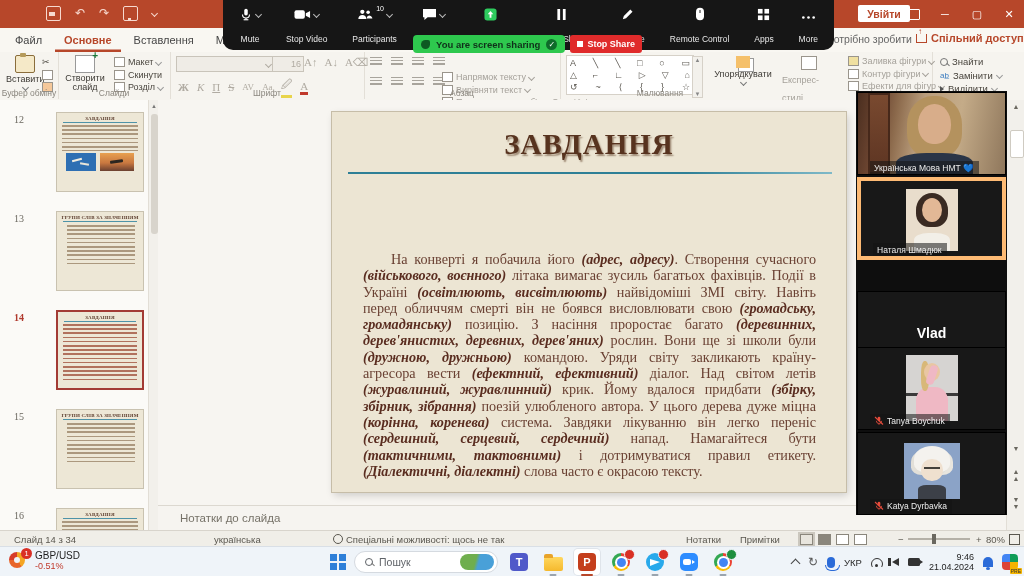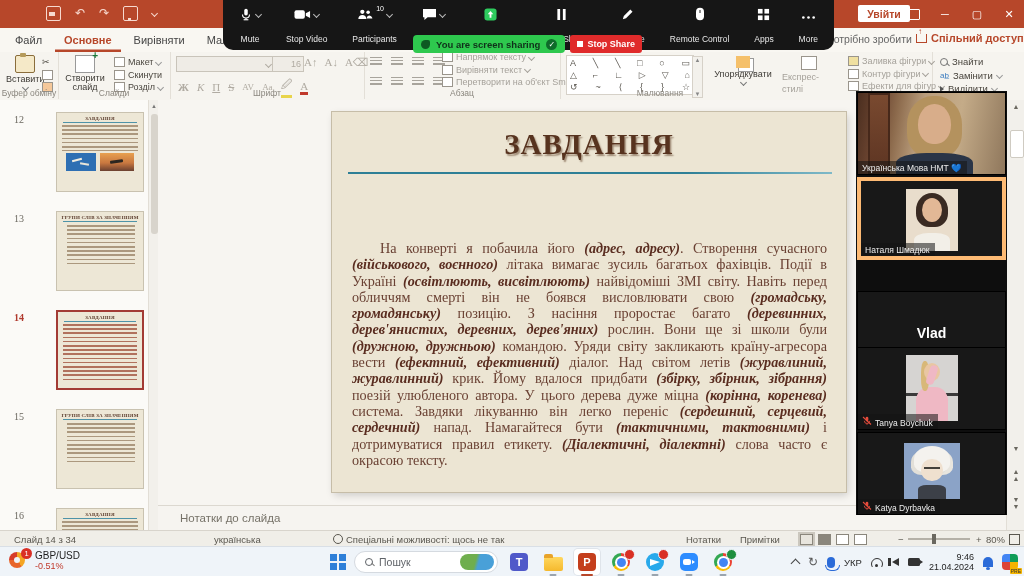--- a/index.html
+++ b/index.html
@@ -93,21 +93,21 @@
   #slide{position:absolute;left:174px;top:12px;width:514px;height:380px;background:#ECE5D3;
     box-shadow:0 0 0 1px #c6bda8,2px 3px 8px rgba(0,0,0,.18);}
   #slide-title{margin:0;position:absolute;left:0;right:0;top:16px;text-align:center;
     font-family:"Liberation Serif",serif;font-size:29px;font-weight:bold;color:#57331f;
     letter-spacing:1px;text-shadow:1.5px 2px 1.5px rgba(70,35,10,.45);}
   #slide-rule{position:absolute;left:16px;right:14px;top:60px;height:2px;
     background:linear-gradient(90deg,#2e7f96 0 70%,#7fb9c8 100%);}
   #slide-sub{margin:0;position:absolute;left:17px;right:16px;top:70px;
     font-family:"Liberation Serif",serif;font-size:19px;line-height:23px;font-weight:bold;color:#8a2a1e;
     text-align:justify;text-indent:30px;}
-  #slide-body{margin:4px;position:absolute;left:16px;right:15px;top:124px;
+  #slide-body{margin:15px;position:absolute;left:16px;right:15px;top:124px;
     font-family:"Liberation Serif",serif;font-size:14.2px;line-height:16.3px;color:#6a4133;
     text-align:justify;text-indent:28px;}
   #slide-body .opt{font-weight:bold;font-style:italic;color:#5a2d20;}
   
   #vscroll{left:1006px;top:100px;width:18px;height:430px;background:#F2F0EB;border-left:1px solid #E2DED6;}
   .vs-item{width:18px;text-align:center;font-size:7px;color:#6a675f;position:absolute;left:0;}
   #vs-thumb{position:absolute;left:3px;top:30px;width:12px;height:26px;background:#fff;border:1px solid #CFCBC2;border-radius:2px;}
   
   #notesbar{left:158px;top:505px;width:848px;height:25px;background:#F6F4F0;border-top:1px solid #DCD8D0;}
   #notes-text{position:absolute;left:22px;top:6px;font-size:11.5px;color:#767268;}
@@ -118,21 +118,21 @@
   .view-ic{display:inline-block;width:11px;height:9px;border:1px solid #8a867c;background:#fff;margin-right:5px;vertical-align:-1px;}
   .view-ic.active{outline:2px solid #cbc7be;background:#e8e5dd;}
   .view-grid{background:linear-gradient(#fff,#fff) padding-box,#8a867c;background-image:repeating-linear-gradient(90deg,#8a867c 0 1px,transparent 1px 5px),repeating-linear-gradient(180deg,#8a867c 0 1px,transparent 1px 4px);}
   #zoomtrack{position:absolute;top:7px;left:908px;width:62px;height:1.5px;background:#b5b1a8;}
   #zoomhandle{position:absolute;top:-4px;left:24px;width:3.5px;height:10px;background:#6a675f;}
   .fit-ic{display:inline-block;width:9px;height:9px;border:1.2px solid #5a574f;position:relative;vertical-align:-1px;}
   
   #vpanel{left:856px;top:91px;width:151px;height:424px;background:#0e0e0e;z-index:60;}
   .ptile{position:absolute;left:1px;width:149px;height:83px;background:#181818;overflow:hidden;border:1px solid #000;box-sizing:border-box;}
   .ptile.active{border:4px solid #fdba74;}
-  .pname{position:absolute;left:0;bottom:0;display:flex;align-items:flex-end;gap:3px;
+  .pname{position:absolute;left:12px;bottom:0;display:flex;align-items:flex-start;gap:3px;
     background:rgba(20,20,20,.55);color:#ececec;font-size:8.5px;padding:1.5px 5px 1.5px 4px;max-width:140px;white-space:nowrap;}
   .bigname{position:absolute;inset:0;display:flex;align-items:center;justify-content:center;color:#fff;font-weight:bold;font-size:14px;}
   
   .art-video{position:absolute;inset:0;background:linear-gradient(100deg,#4a2e1f 0%,#6b4430 14%,#8c6a4c 26%,#b99d7c 42%,#c4ab88 66%,#8f775c 100%);}
   .av-door{position:absolute;left:7%;top:0;width:15%;height:100%;background:linear-gradient(180deg,#7a4a30,#5c3422);box-shadow:inset 0 0 0 2px #46281a;}
   .av-hair{position:absolute;left:33%;top:4%;width:38%;height:76%;border-radius:46% 46% 40% 40%;background:#b4925e;}
   .av-face{position:absolute;left:41%;top:13%;width:22%;height:50%;border-radius:50% 50% 46% 46%;background:#d8ad8a;}
   .av-torso{position:absolute;left:26%;bottom:-4%;width:52%;height:30%;border-radius:40% 40% 0 0;background:#2a3547;}
   .ph{position:absolute;left:50%;top:8px;transform:translateX(-50%);width:52px;height:62px;background:#e9ddcc;}
   .ph-hair{position:absolute;left:10px;top:4px;width:32px;height:34px;border-radius:50% 50% 40% 40%;background:#3a2a22;}
@@ -220,21 +220,21 @@
       </div>
     <div class="abs winctl" style="right:64px">─</div>
     <div class="abs winctl" style="right:32px">▢</div>
     <div class="abs winctl" style="right:0">✕</div>
   </div>
 
   <div class="abs" id="tabsrow">
     <div id="tabs">
         <div class="tab">Файл</div>
         <div class="tab active">Основне</div>
-        <div class="tab">Вирівняти</div>
+        <div class="tab">Вставлення</div>
         <div class="tab">Малювання</div>
       </div>
     <div class="abs" id="tellme">потрібно зробити</div>
     <div class="abs" id="sharebtn">
         <span class="share-ic"></span>
         <span>Спільний доступ</span>
       </div>
   </div>
 
   <div class="abs" id="ribbon">
@@ -312,21 +312,21 @@
         <span class="bars"></span>
         <span class="bars"></span>
         <span class="bars"></span>
       </div>
       <div class="abs" style="left:6px;top:25px;display:flex;gap:9px">
         <span class="bars"></span>
         <span class="bars"></span>
         <span class="bars"></span>
         <span class="bars"></span>
       </div>
-      <div class="smallcol" style="left:78px;top:0;color:#a5a19a">
+      <div class="smallcol" style="left:78px;top:20px;color:#a5a19a">
         <span class="sbtn gray">
             <span class="mini"></span>
             <span>Напрямок тексту</span>
             <span class="chev"></span>
           </span>
         <span class="sbtn gray">
             <span class="mini"></span>
             <span>Вирівняти текст</span>
             <span class="chev"></span>
           </span>
@@ -370,21 +370,21 @@
             <span>☆</span>
           </div>
         </div>
       <div class="bigbtn" style="left:152px;top:4px;width:62px">
         <span style="display:inline-block;width:14px;height:12px;background:#f5c06a;box-shadow:3px 3px 0 #fff,3px 3px 0 1px #999"></span>
         <span>Упорядкувати</span>
           <span class="chev" style="color:#777"></span>
       </div>
       <div class="bigbtn gray" style="left:222px;top:4px;width:54px">
         <span class="mini" style="width:14px;height:12px"></span>
-        <span style="white-space:normal;line-height:12px">Експрес-стилі</span>
+        <span style="white-space:normal;line-height:18px">Експрес-стилі</span>
       </div>
       <div class="smallcol" style="left:288px;top:4px;color:#a5a19a">
         <span class="sbtn gray">
             <span class="mini" style="background:#f0e0a0"></span>
             <span>Заливка фігури</span>
             <span class="chev"></span>
           </span>
         <span class="sbtn gray">
             <span class="mini"></span>
             <span>Контур фігури</span>

